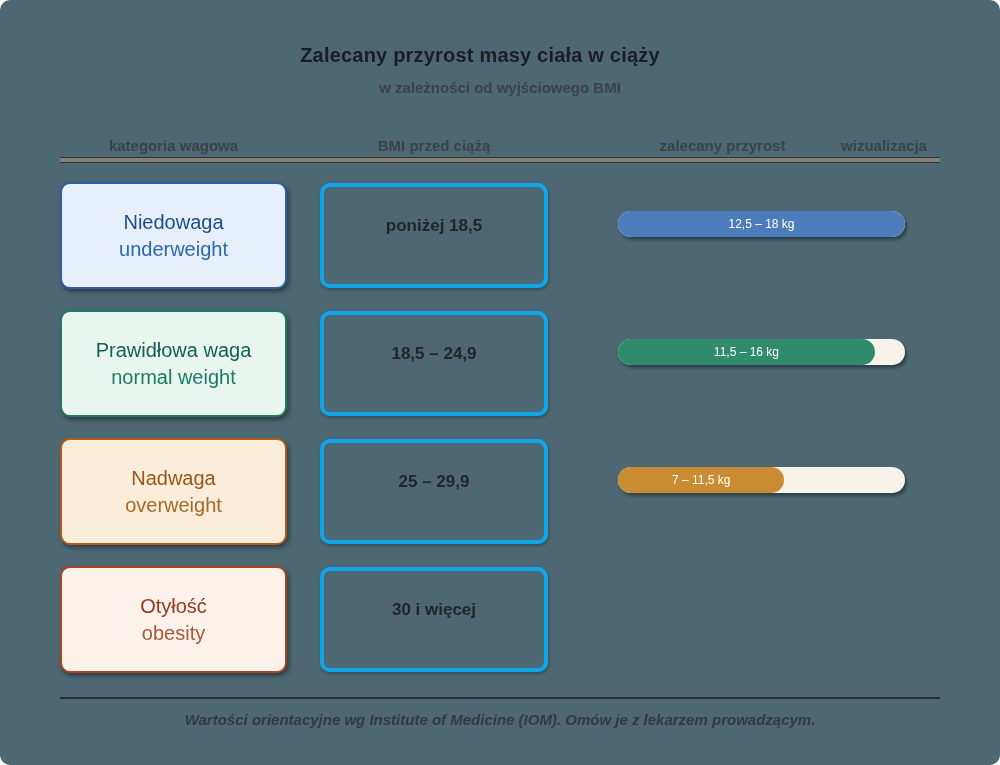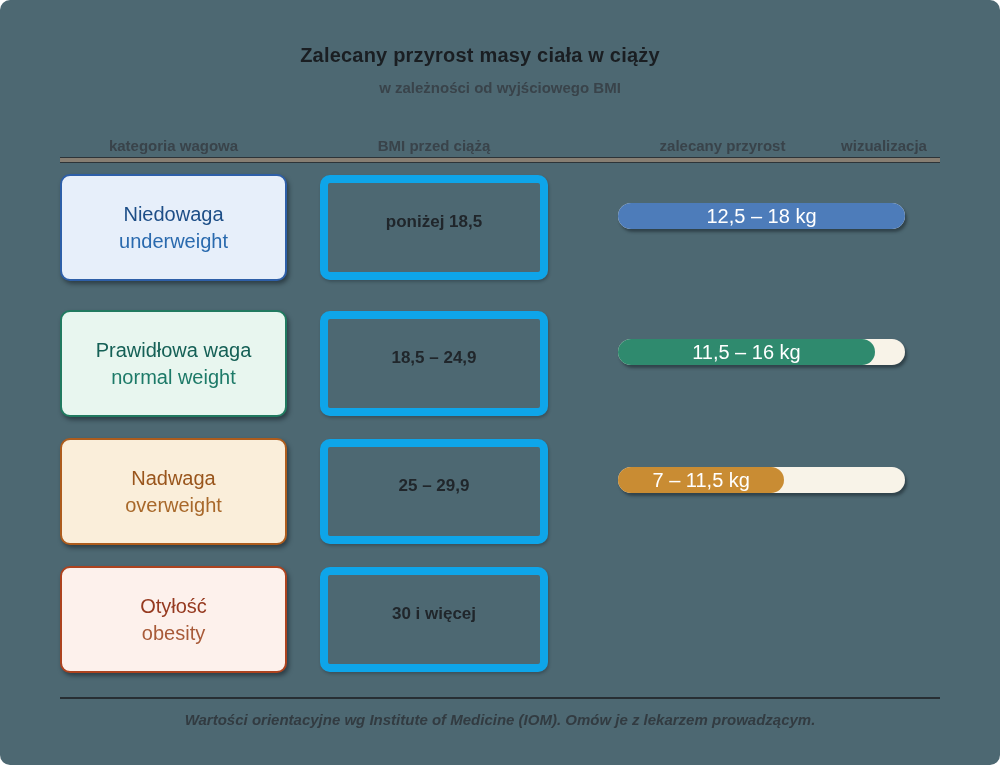--- a/index.html
+++ b/index.html
@@ -64,21 +64,21 @@
     position: absolute;
     top: 711px; left: 0; width: 1000px;
     text-align: center;
     font-size: 15px;
     font-style: italic;
     font-weight: 600;
     color: #323b41;
   }
 
   .row { position: absolute; left: 0; width: 1000px; height: 107px; }
-  .row-0 { top: 174px; }
+  .row-0 { top: 182px; }
   .row-1 { top: 310px; }
   .row-2 { top: 438px; }
   .row-3 { top: 566px; }
 
   .cat-box {
     position: absolute;
     left: 60px; top: 0;
     width: 227px; height: 107px;
     box-sizing: border-box;
     background: var(--box-bg, #eee);
@@ -92,21 +92,21 @@
     gap: 7px;
   }
   .cat-main { font-size: 20px; color: var(--text-main, #222); line-height: 1; }
   .cat-sub  { font-size: 20px; color: var(--text-sub, #444); line-height: 1; }
 
   .bmi-box {
     position: absolute;
     left: 320px; top: 1px;
     width: 228px; height: 105px;
     box-sizing: border-box;
-    border: 8px solid #0ea5e9;
+    border: 4px solid #0ea5e9;
     border-radius: 10px;
     box-shadow: 1px 2px 3px rgba(20, 30, 36, 0.3);
   }
   .bmi-text {
     margin-top: 29px;
     text-align: center;
     font-size: 17px;
     font-weight: 600;
     color: #20262b;
   }
@@ -122,21 +122,21 @@
   .bar-fill {
     height: 100%;
     width: var(--fill-pct, 50%);
     background: var(--bar-fill, #888);
     border-radius: 13px;
     display: flex;
     align-items: center;
     justify-content: center;
   }
   .bar-label {
-    font-size: 20px;
+    font-size: 12px;
     color: #ffffff;
     white-space: nowrap;
   }
 </style>
 </head>
 <body>
 
 <div class="page" style="background: rgb(77, 104, 114);">
 
   <div class="title" style="color: rgb(26, 30, 34);">Zalecany przyrost masy ciała w ciąży</div>

